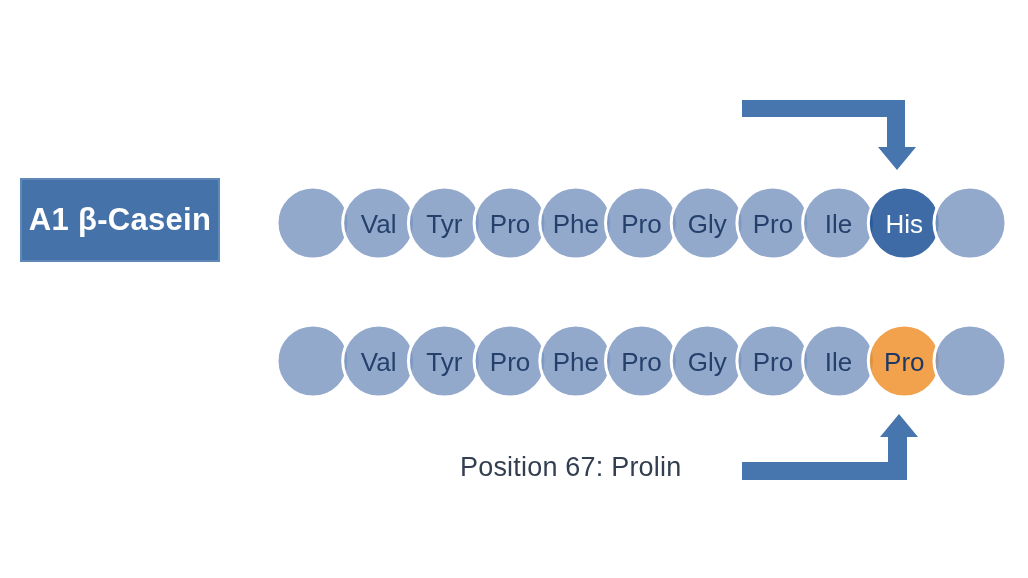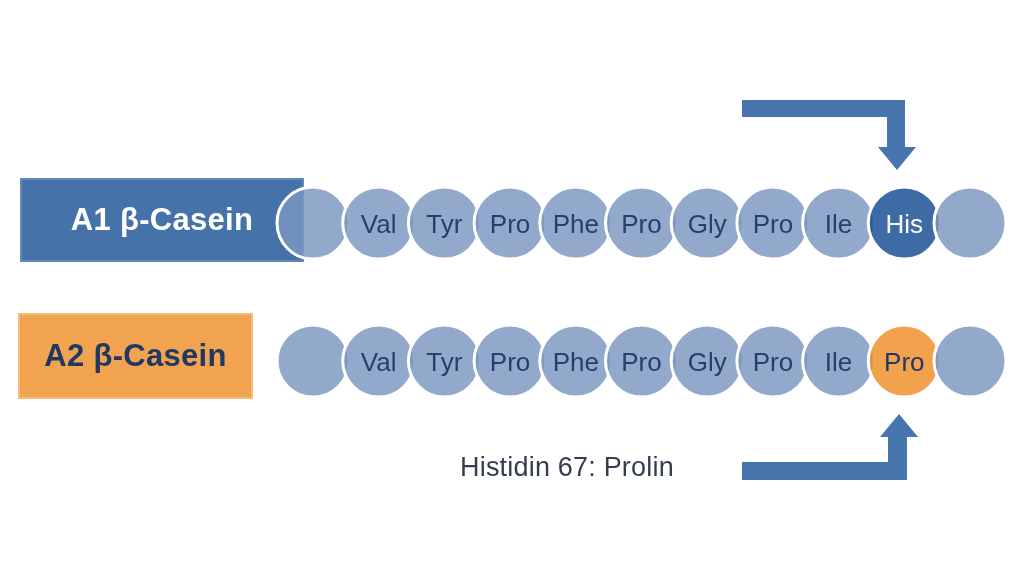--- a/index.html
+++ b/index.html
@@ -22,43 +22,42 @@
   .annotation.top{left:460px;top:91px;}
   .annotation.bottom{left:460px;top:452px;}
   .label-box{
     position:absolute;
     display:flex;align-items:center;justify-content:center;
     box-sizing:border-box;
     font-weight:bold;font-size:31px;
     letter-spacing:.3px;
   }
   .label-box.a1{
-    left:20px;top:178px;width:284px;height:84px;
+    left:20px;top:178px;width:200px;height:84px;
     background:var(--a1-bg,#4573A9);
     border:2px solid var(--a1-border,#6089BA);
     color:var(--a1-text,#fff);
   }
   .label-box.a2{
     left:18px;top:313px;width:235px;height:86px;
     background:var(--a2-bg,#F2A34F);
     border:2px solid var(--a2-border,#F5BC7D);
     color:var(--a2-text,#1F3864);
   }
 </style>
 </head>
 <body>
 
 <div class="stage">
 
 
   <div class="label-box a1">A1 β-Casein</div>
 
-  <div class="label-box a2">A2 β-Casein</div>
 
-  <div class="annotation bottom">Histidin 67: Prolin</div>
+  <div class="annotation bottom">Position 67: Prolin</div>
 
   <svg id="seq-svg" width="1028" height="578" viewBox="0 0 1028 578">
       <g>
         <circle cx="313.0" cy="223" r="36" fill="#7B96C1" fill-opacity="0.82" stroke="#FFFFFF" stroke-width="3"></circle>
         <circle cx="378.7" cy="223" r="36" fill="#7B96C1" fill-opacity="0.82" stroke="#FFFFFF" stroke-width="3"></circle>
         <text x="378.7" y="224" text-anchor="middle" dominant-baseline="central" font-size="26" font-family="&quot;Liberation Sans&quot;, sans-serif" fill="#24406B">Val</text>
         <circle cx="444.4" cy="223" r="36" fill="#7B96C1" fill-opacity="0.82" stroke="#FFFFFF" stroke-width="3"></circle>
         <text x="444.4" y="224" text-anchor="middle" dominant-baseline="central" font-size="26" font-family="&quot;Liberation Sans&quot;, sans-serif" fill="#24406B">Tyr</text>
         <circle cx="510.1" cy="223" r="36" fill="#7B96C1" fill-opacity="0.82" stroke="#FFFFFF" stroke-width="3"></circle>
         <text x="510.1" y="224" text-anchor="middle" dominant-baseline="central" font-size="26" font-family="&quot;Liberation Sans&quot;, sans-serif" fill="#24406B">Pro</text>

